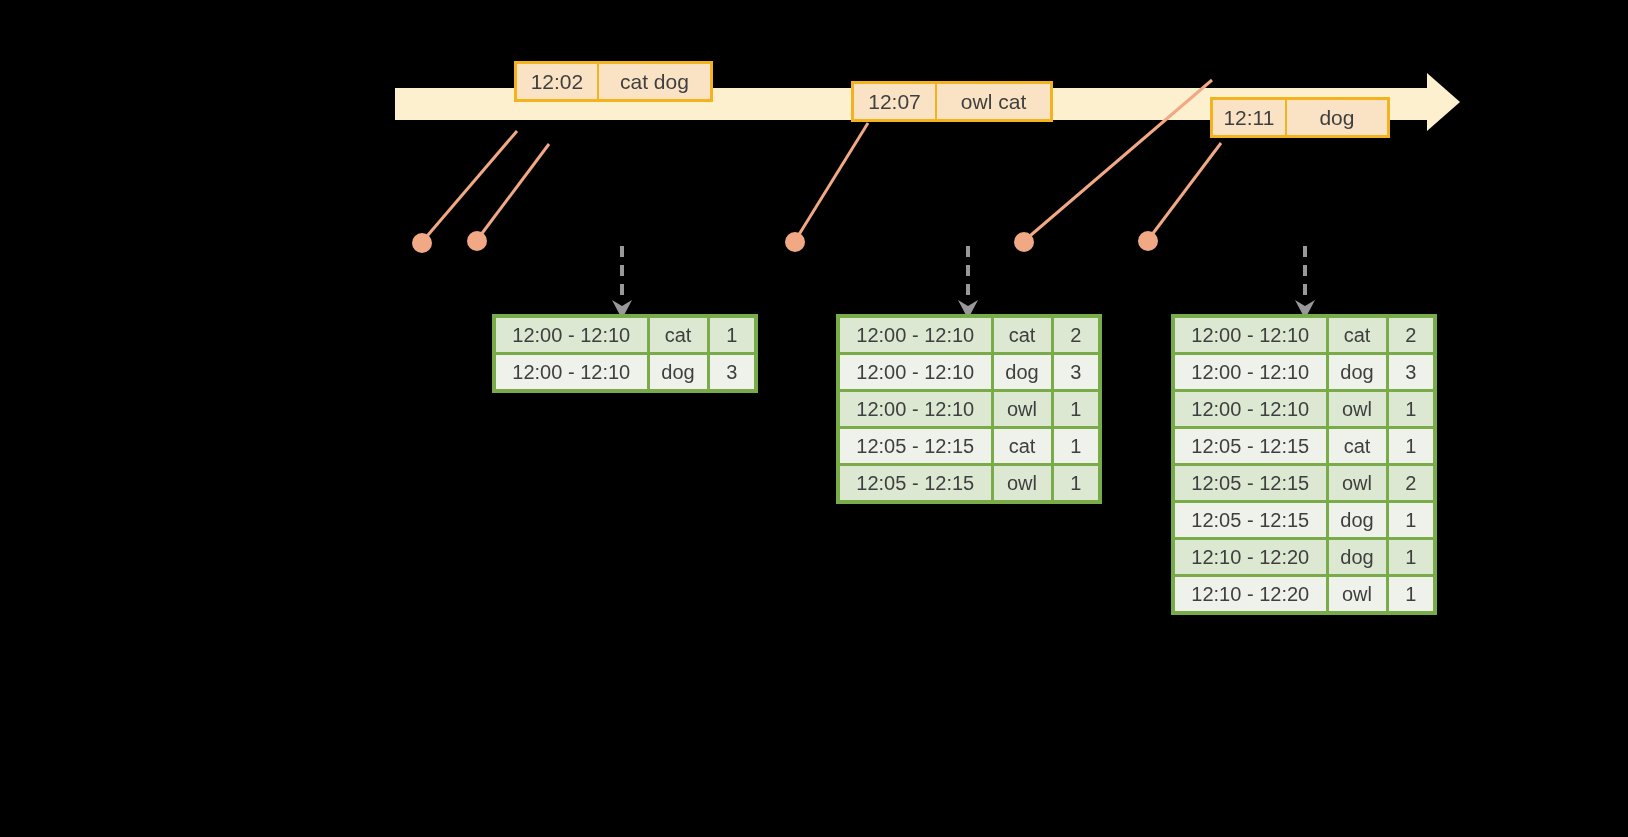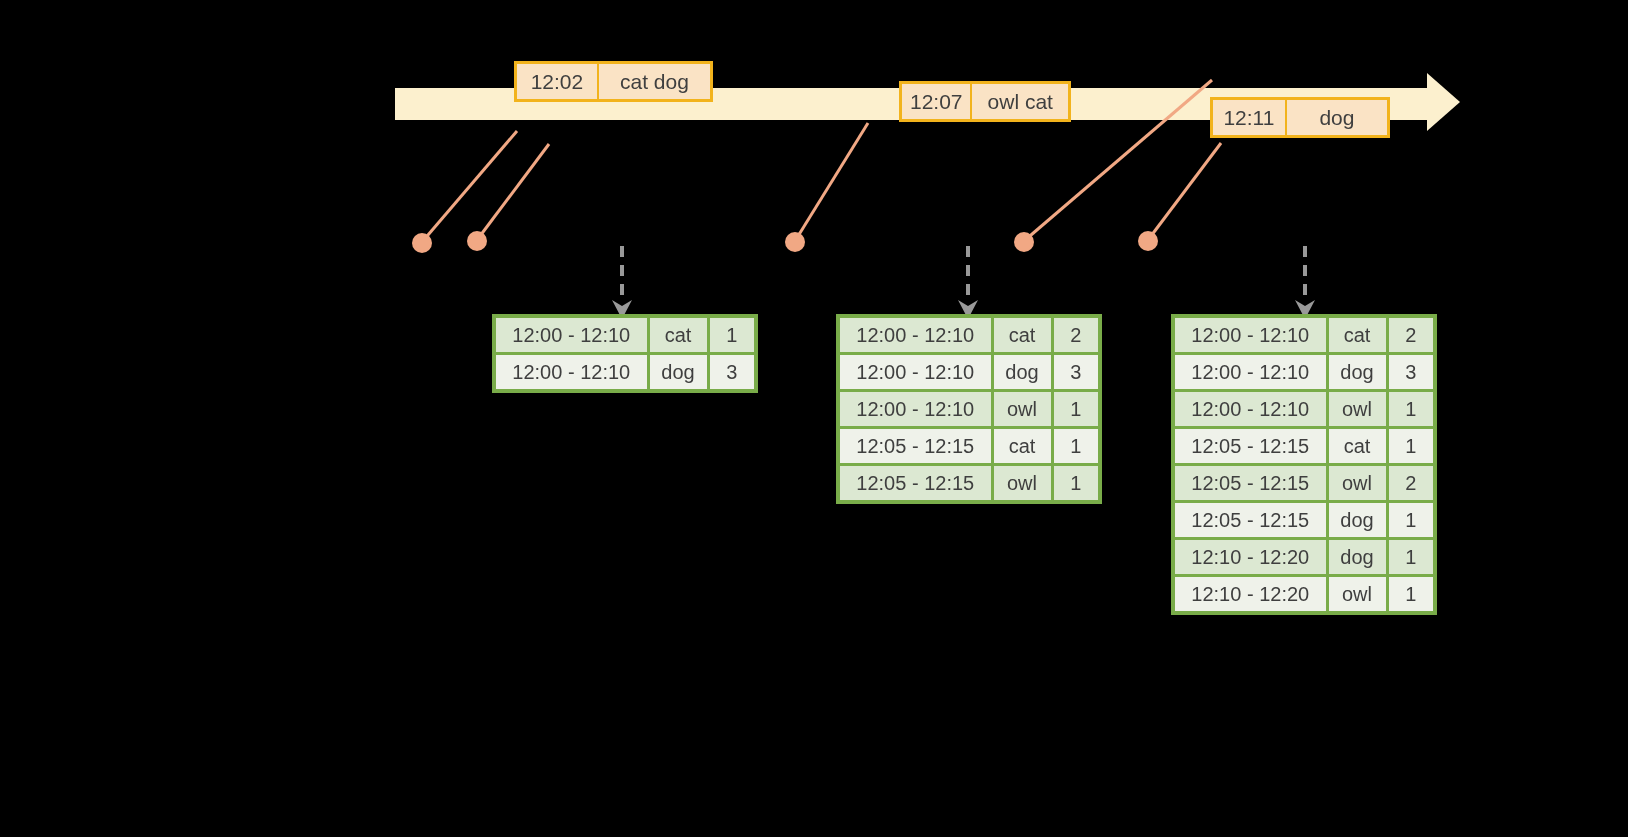--- a/index.html
+++ b/index.html
@@ -75,21 +75,21 @@
   }
   .result-table td {
     border: 3px solid var(--result_border);
     height: 34px;
     padding: 0 4px;
   }
   .result-table tr:nth-child(odd) td  { background: var(--result_row_dark); }
   .result-table tr:nth-child(even) td { background: var(--result_row_light); }
 
   #event-1 { left: 514px; top: 61px;  width: 199px; }
-  #event-2 { left: 899px; top: 81px;  width: 172px; border-radius: 7px; }
+  #event-2 { left: 851px; top: 81px;  width: 202px; border-radius: 7px; }
   #event-3 { left: 1210px; top: 71px; width: 180px; margin-top: 26px; }
 
   #result-1 { left: 492px;  top: 314px; width: 262px; }
   #result-2 { left: 836px;  top: 314px; width: 262px; }
   #result-3 { left: 1171px; top: 314px; width: 262px; }
 
   .ev-col-time  { width: 42%; }
   .ev-col-words { width: 58%; }
   .rs-col-window { width: 154px; }
   .rs-col-word   { width: 60px; }

